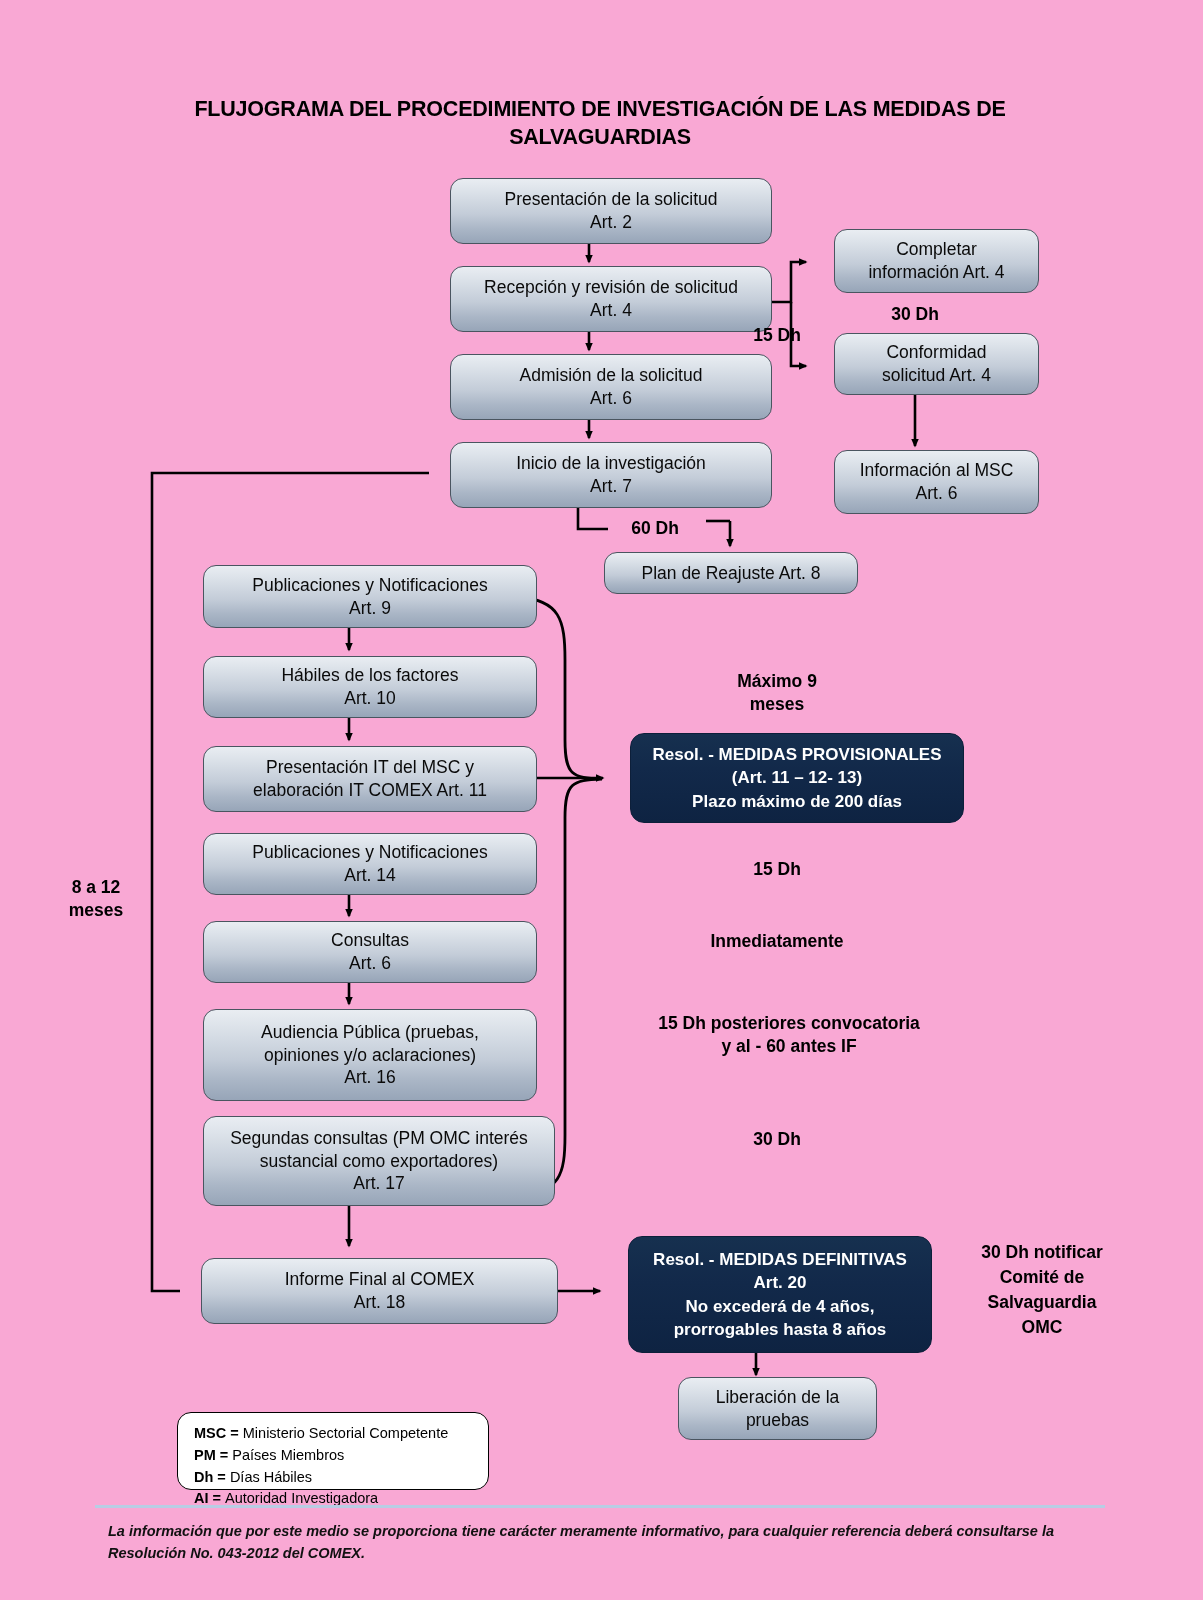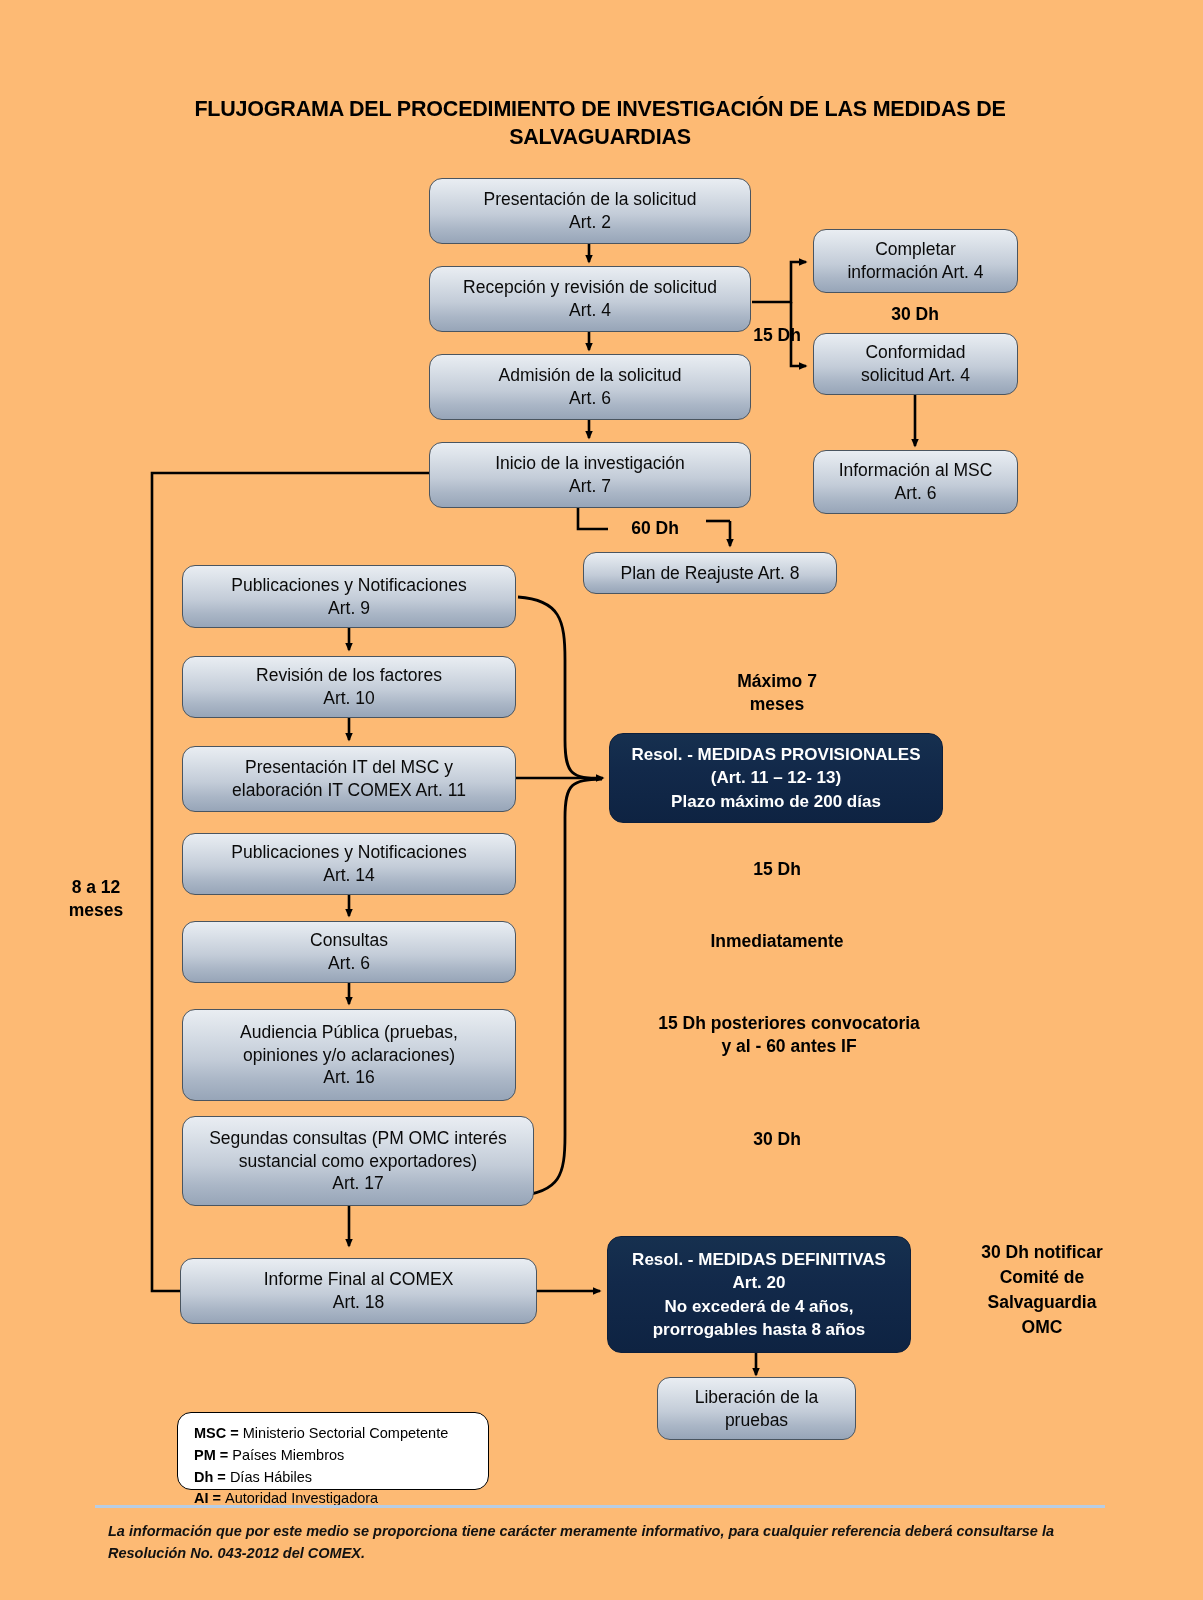--- a/index.html
+++ b/index.html
@@ -9,21 +9,21 @@
   }
   body {
     font-family: "Liberation Sans", sans-serif;
     color: #000;
   }
   #page {
     position: relative;
     width: 1203px;
     height: 1600px;
     overflow: hidden;
-    background: #fdba74;
+    background: #f9a8d4;
   }
 
   
   .title {
     position: absolute;
     left: 150px;
     top: 95px;
     width: 900px;
     text-align: center;
     font-size: 21.5px;
@@ -41,20 +41,21 @@
     border-radius: 13px;
     background: linear-gradient(180deg, #e9edf2 0%, #dde3ea 18%, #c3ccd8 55%, #aab6c6 78%, #97a5b8 100%);
     display: flex;
     align-items: center;
     justify-content: center;
     text-align: center;
     font-size: 17.5px;
     line-height: 1.30;
     color: #0a0a0a;
     padding: 4px 6px;
+    margin-left: 21px;
   }
   .node .lines { width: 100%; }
   .node .lines > div { white-space: nowrap; }
 
   .node.dark {
     background: linear-gradient(180deg, #16304f 0%, #12294a 40%, #0e2342 100%);
     border: 1px solid #0d1f3a;
     border-radius: 14px;
     color: #ffffff;
     font-weight: bold;
@@ -226,21 +227,21 @@
 
   <div class="node" style="left:182px; top:565px; width:334px; height:63px;">
     <div class="lines">
       <div>Publicaciones y Notificaciones</div>
       <div>Art. 9</div>
     </div>
   </div>
 
   <div class="node" style="left:182px; top:656px; width:334px; height:62px;">
     <div class="lines">
-      <div>Revisión de los factores</div>
+      <div>Hábiles de los factores</div>
       <div>Art. 10</div>
     </div>
   </div>
 
   <div class="node" style="left:182px; top:746px; width:334px; height:66px;">
     <div class="lines">
       <div>Presentación IT del MSC y</div>
       <div>elaboración IT COMEX Art. 11</div>
     </div>
   </div>
@@ -299,21 +300,21 @@
     </div>
   </div>
 
   <div class="node" style="left:657px; top:1377px; width:199px; height:63px;">
     <div class="lines">
       <div>Liberación de la</div>
       <div>pruebas</div>
     </div>
   </div>
 
-  <div class="anno" style="left:661px; top:670px; width:232px;">Máximo 7
+  <div class="anno" style="left:661px; top:670px; width:232px;">Máximo 9
 meses</div>
 
   <div class="anno" style="left:661px; top:858px; width:232px;">15 Dh</div>
 
   <div class="anno" style="left:661px; top:930px; width:232px;">Inmediatamente</div>
 
   <div class="anno" style="left:629px; top:1012px; width:320px;">15 Dh posteriores convocatoria
 y al - 60 antes IF</div>
 
   <div class="anno" style="left:661px; top:1128px; width:232px;">30 Dh</div>

